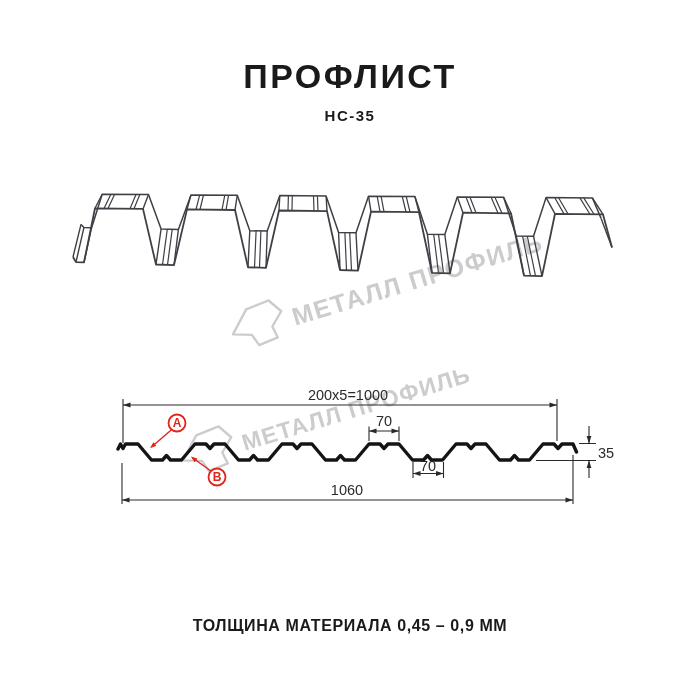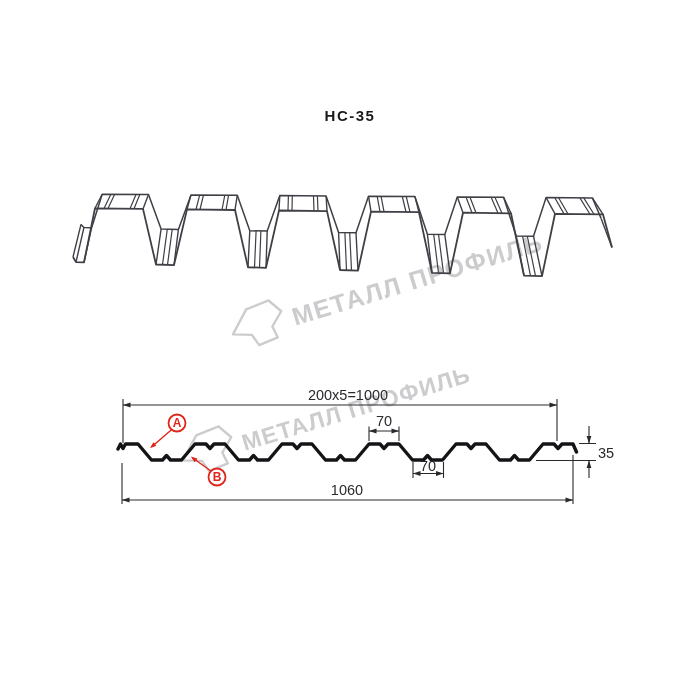--- a/index.html
+++ b/index.html
@@ -12,20 +12,21 @@
   #footer{top:617px;font-size:16px;font-weight:700;letter-spacing:0.6px;}
   text.dim{font-size:14.5px;font-weight:400;fill:var(--line-dark,#2a2a2e);}
   text.mark{font-size:12px;font-weight:700;fill:var(--accent-red,#e1251b);text-anchor:middle;}
   .wmtext{font-weight:700;fill:var(--watermark-gray,#c6c6c8);}
 </style>
 </head>
 <body>
 
 <div id="page" style="--accent-red: #e1251b; --line-dark: #2a2a2e; --line-3d: #3f3f46; --profile-black: #141417; --watermark-gray: #c7c7c9; --text-dark: #1a1a1c;">
 
+  <div id="title" class="hdr">ПРОФЛИСТ</div>
   <div id="subtitle" class="hdr">НС-35</div>
 
   <svg id="scene" width="700" height="700" viewBox="0 0 700 700">
 
     <g transform="translate(224,312) rotate(-17)" opacity="0.9">
       <path d="M2,24 L22,4 L46,2 L55,16 L42,28 L44,40 L24,42 L20,30 Z" style="fill:none;stroke:var(--watermark-gray,#c7c7c9);stroke-width:2.4;stroke-linejoin:round"></path>
       <text class="wmtext" x="64" y="34" font-size="25" letter-spacing="1.5">МЕТАЛЛ ПРОФИЛЬ</text>
     </g>
 
     <g transform="translate(174,438) rotate(-17)" opacity="0.9">
@@ -56,13 +57,14 @@
     <g id="markers">
       <path id="pleaders" style="fill:none;stroke:var(--accent-red,#e1251b);stroke-width:1.4" d="M171.5,429.8 L152,446.5 M211.2,471.2 L192.5,457.8"></path>
       <path id="pleaderheads" style="fill:var(--accent-red,#e1251b);stroke:none" d="M150,448.2 L153.4,442.2 L156.4,445.7 Z M190.8,456.6 L197.4,458.5 L194.7,462.3 Z "></path>
       <circle cx="177" cy="423" r="8.5" style="fill:#fff;stroke:var(--accent-red,#e1251b);stroke-width:1.8"></circle>
       <circle cx="217" cy="477" r="8.5" style="fill:#fff;stroke:var(--accent-red,#e1251b);stroke-width:1.8"></circle>
       <text class="mark" x="177" y="427.3">A</text>
       <text class="mark" x="217" y="481.3">B</text>
     </g>
   </svg>
 
+  <div id="footer" class="hdr">ТОЛЩИНА МАТЕРИАЛА 0,45 – 0,9 ММ</div>
 </div>
 
 </body></html>

